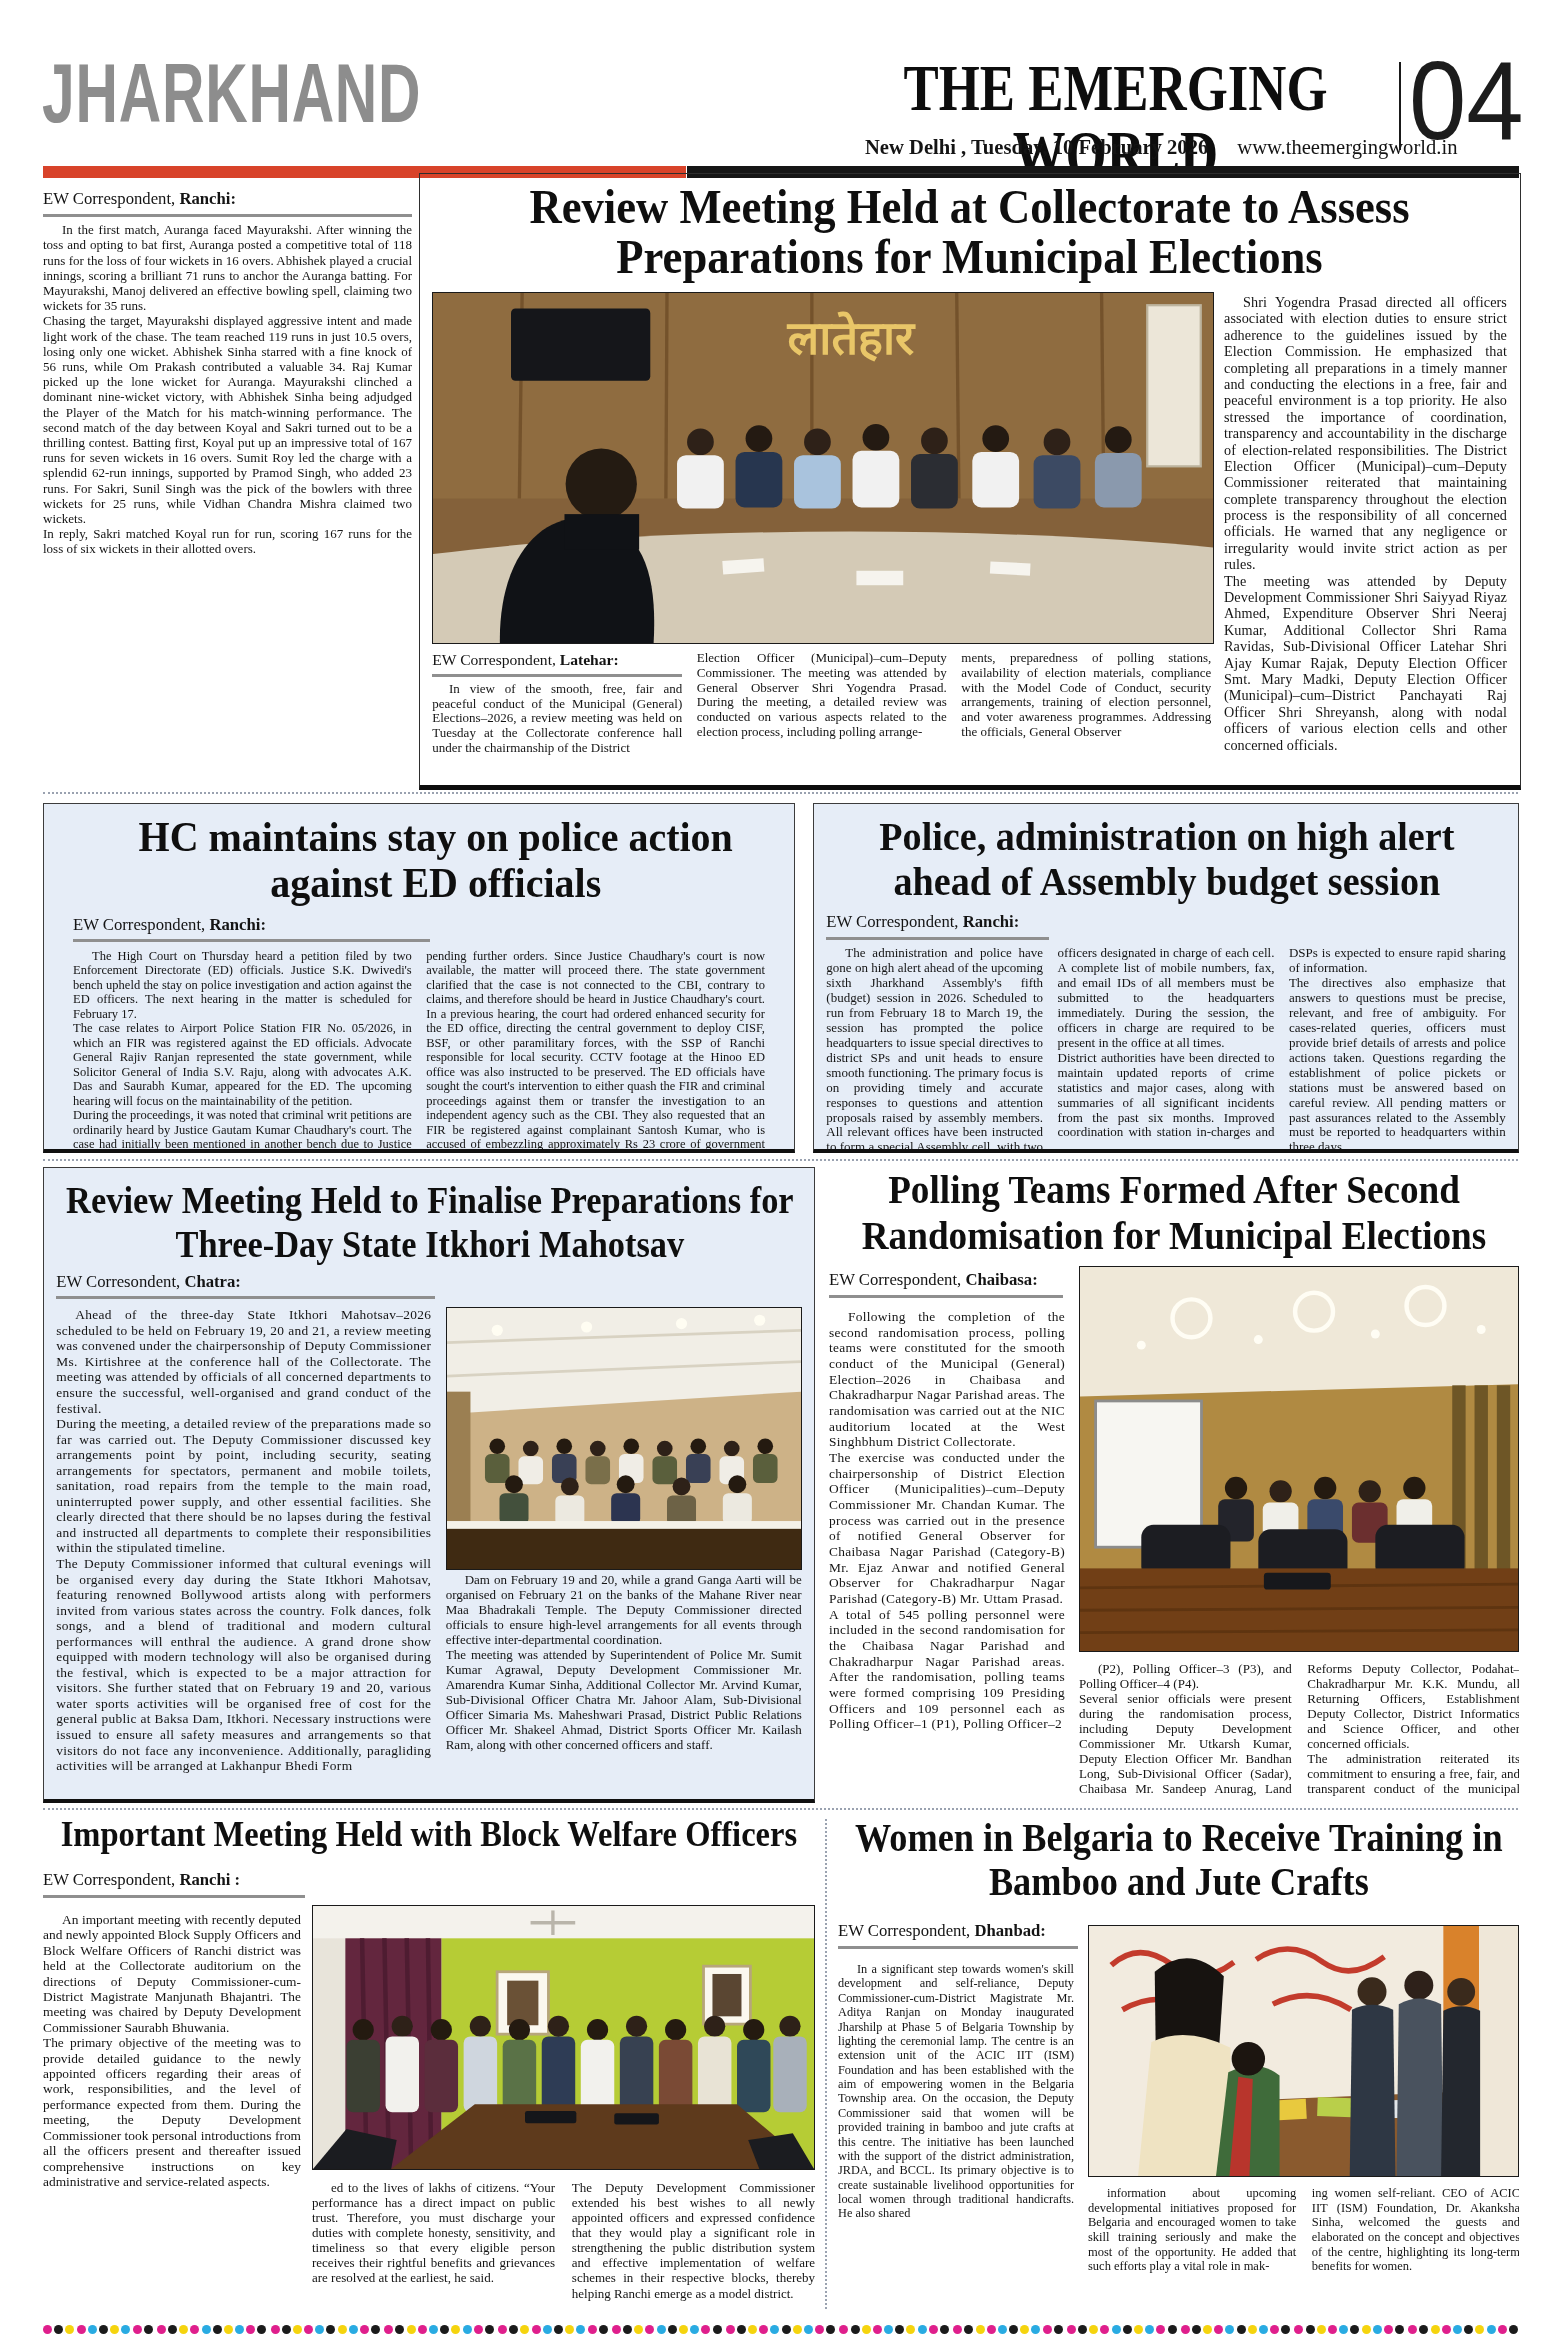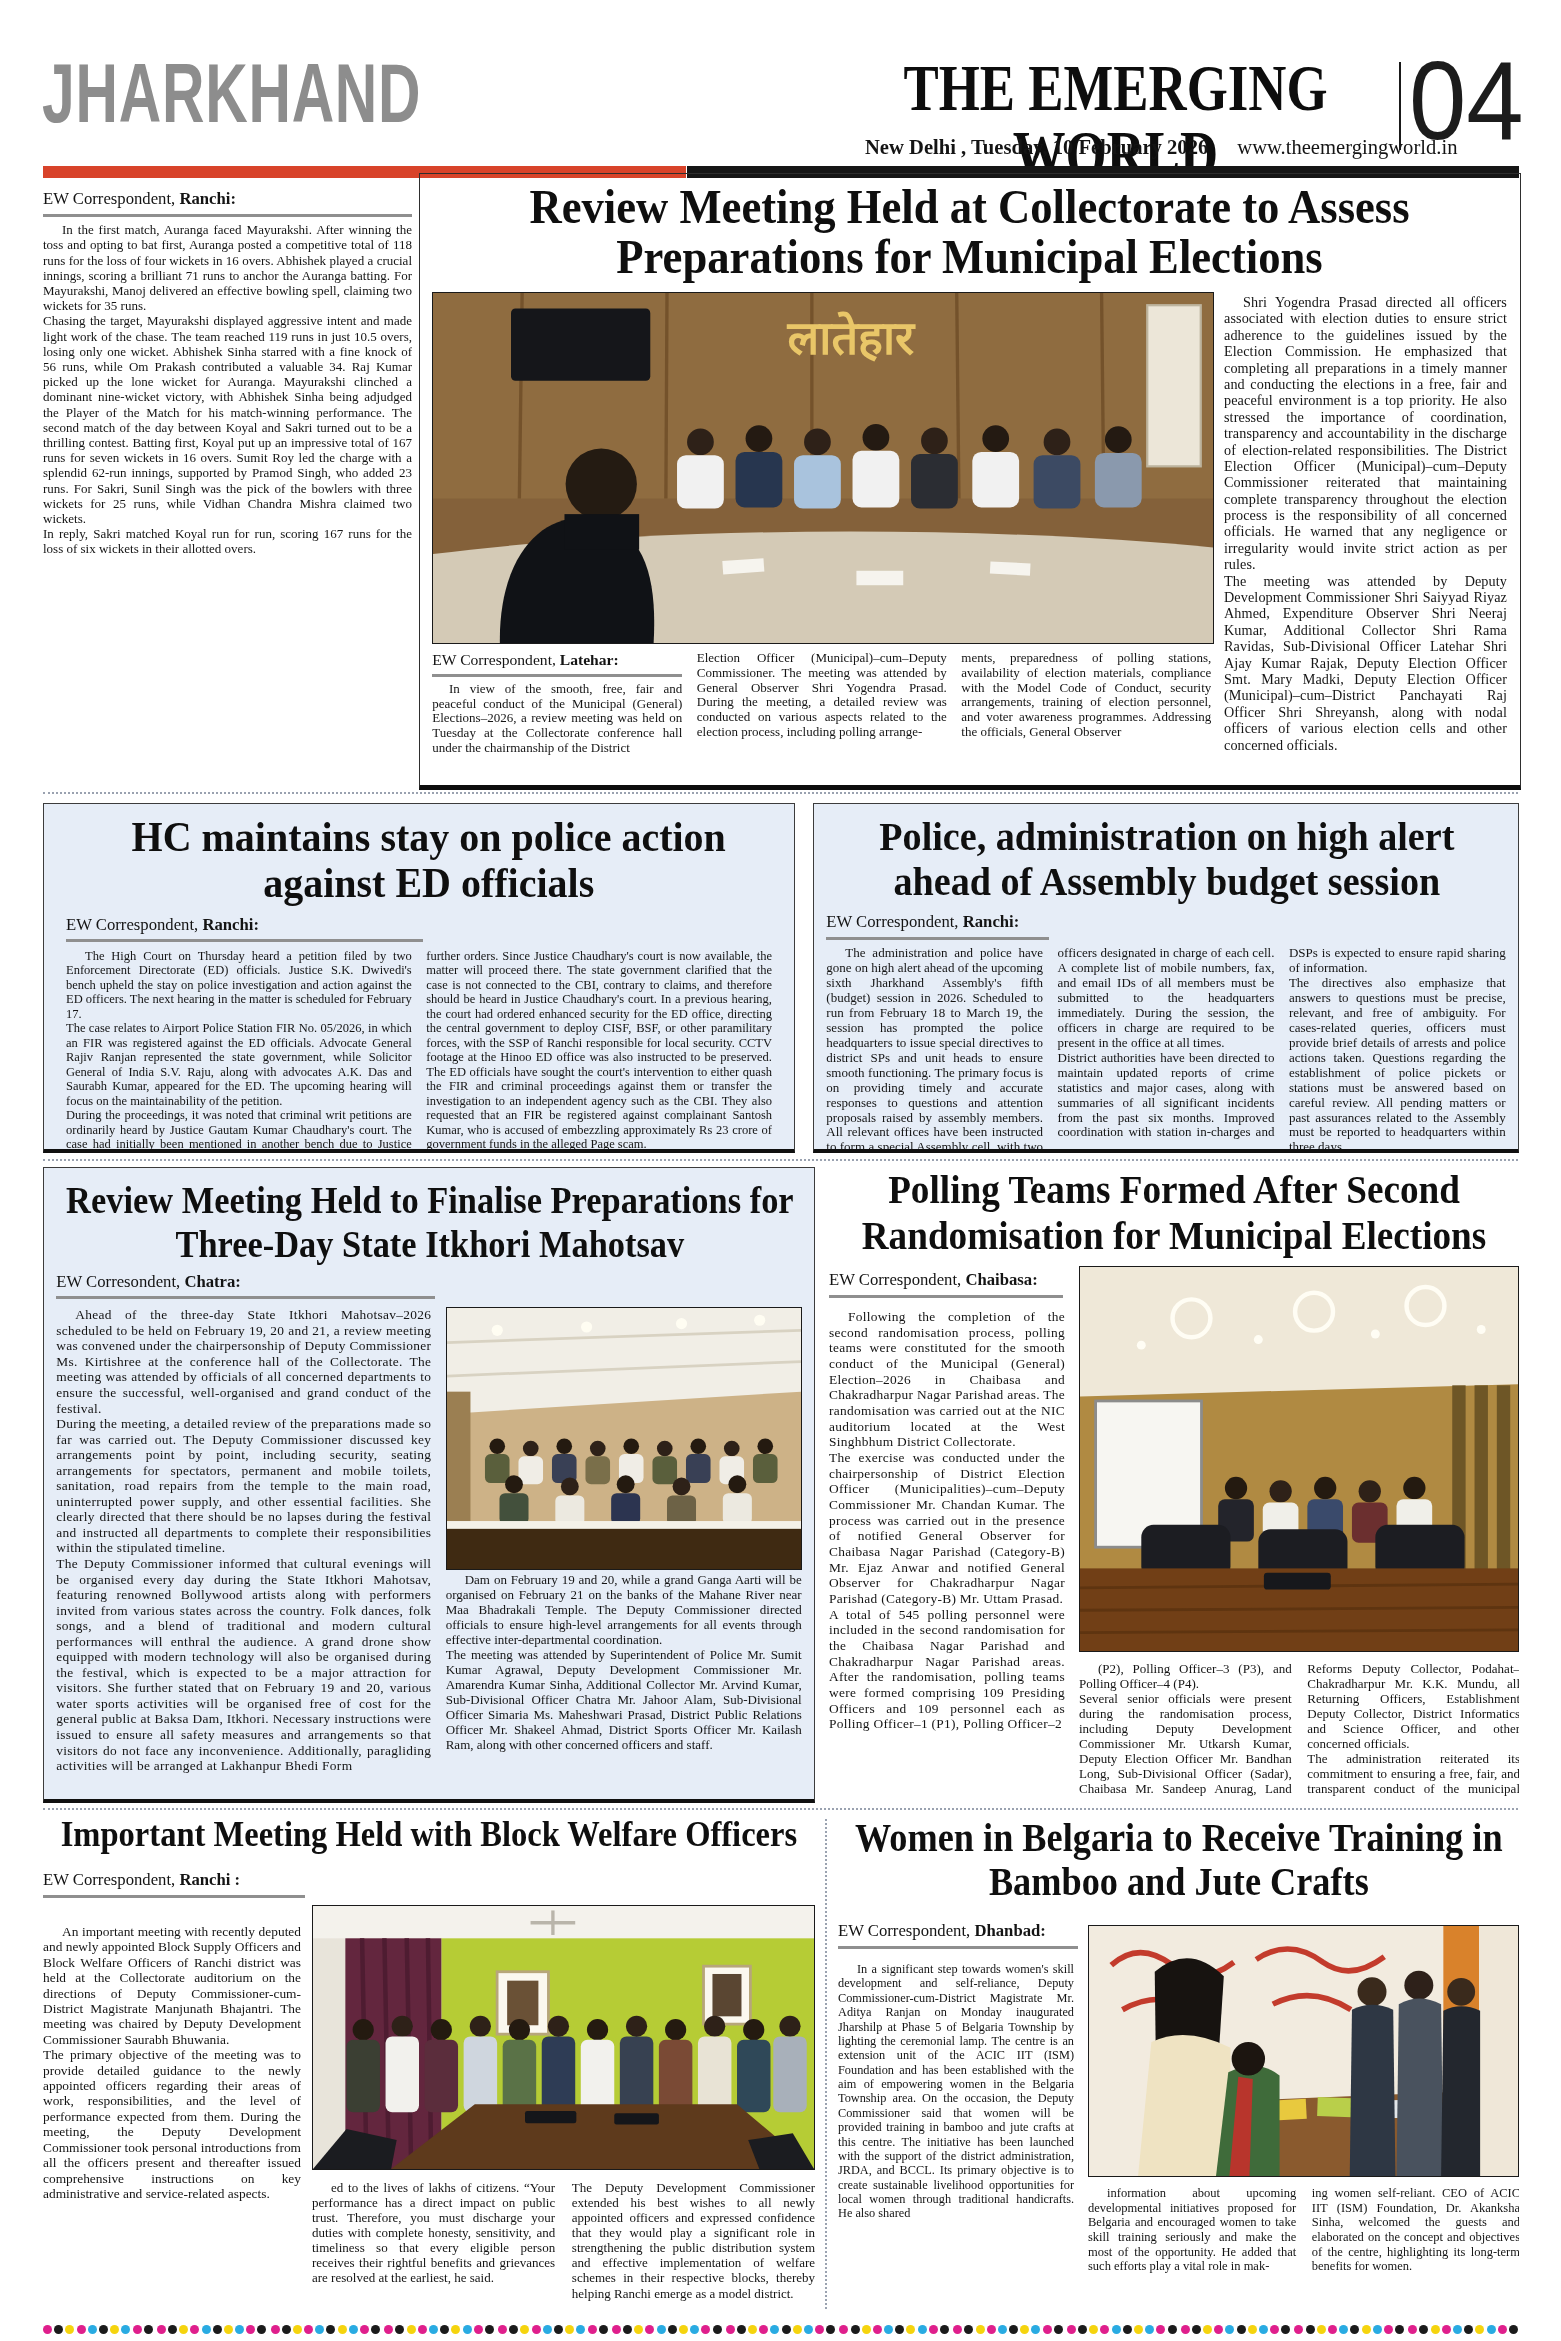--- a/index.html
+++ b/index.html
@@ -43,21 +43,21 @@
       border:1.7px solid #2e2e2e;border-bottom:5px solid #0d0d0d;overflow:hidden;}
   .mainbox .headline{position:absolute;left:12.3px;top:7.8px;font-size:48px;line-height:1.05;}
   .photoA{position:absolute;left:12.3px;top:118px;width:780px;height:350px;}
   .m-right{position:absolute;left:804px;top:120px;width:283px;height:475px;
       font-size:14.2px;line-height:1.155;letter-spacing:0.1px;overflow:hidden;}
   .m-under{position:absolute;left:12.3px;top:477px;width:780px;height:120px;display:flex;gap:14.5px;}
   .ucol{width:250px;font-size:13px;line-height:1.14;overflow:hidden;}
   .ucol .byline{font-size:15.6px;margin-bottom:4.5px;}
   .ucol p{margin:0;text-align:justify;}
   
-  .hcbox{position:absolute;left:43px;top:803px;width:752px;height:350px;padding:10px 22px;box-sizing:border-box;overflow:hidden;}
+  .hcbox{position:absolute;left:43px;top:803px;width:752px;height:350px;padding:10px 29px;box-sizing:border-box;overflow:hidden;}
   .hcbox .headline{font-size:43px;line-height:1.08;}
   .hcbox .byline{width:357px;margin-top:7.8px;}
   .hcbox .body{margin-top:6.7px;column-count:2;column-gap:14.5px;font-size:12.5px;line-height:1.16;}
   .policebox{position:absolute;left:813px;top:803px;width:706px;height:350px;padding:10px 12.3px;box-sizing:border-box;overflow:hidden;}
   .policebox .headline{font-size:41px;line-height:1.1;}
   .policebox .byline{width:223px;margin-top:7.8px;}
   .policebox .body{margin-top:6.7px;column-count:3;column-gap:14.5px;font-size:13px;line-height:1.15;}
   
   .itkhori{position:absolute;left:43px;top:1167px;width:772px;height:636px;padding:11px 12.3px;box-sizing:border-box;overflow:hidden;}
   .itkhori .headline{font-size:37px;line-height:1.18;}
@@ -73,21 +73,21 @@
   .polling .byline{position:absolute;left:0px;top:103px;width:234px;}
   .pol-c1{position:absolute;left:0px;top:142px;width:236px;height:491px;font-size:13.4px;line-height:1.17;letter-spacing:0.3px;overflow:hidden;}
   .photoC{position:absolute;left:250px;top:99px;width:438px;height:384px;}
   .pol-under{position:absolute;left:250px;top:495px;width:441px;height:139px;column-count:2;column-gap:15.6px;
       font-size:13px;line-height:1.15;overflow:hidden;}
   
   .vdotsep{position:absolute;left:825px;top:1819px;height:490px;border-left:2.2px dotted #9aa2b0;}
   .blockw{position:absolute;left:43px;top:1816px;width:772px;height:502px;overflow:hidden;}
   .blockw .headline{font-size:35px;line-height:1.1;}
   .blockw .byline{position:absolute;left:0;top:54px;width:262px;}
-  .bw-c1{position:absolute;left:0;top:96px;width:258px;height:403px;font-size:13.4px;line-height:1.15;overflow:hidden;margin-top:12px;}
+  .bw-c1{position:absolute;left:0;top:96px;width:258px;height:403px;font-size:13.4px;line-height:1.15;overflow:hidden;}
   .photoD{position:absolute;left:269px;top:89px;width:501px;height:263px;}
   .bw-under{position:absolute;left:269px;top:364px;width:503px;height:136px;column-count:2;column-gap:16.7px;
       font-size:13px;line-height:1.16;overflow:hidden;}
   .belgaria{position:absolute;left:838px;top:1816px;width:681px;height:502px;overflow:hidden;}
   .belgaria .headline{font-size:39px;line-height:1.14;}
   .belgaria .byline{position:absolute;left:0;top:105px;width:240px;}
   .bg-c1{position:absolute;left:0;top:146px;width:236px;height:357px;font-size:12.3px;line-height:1.17;overflow:hidden;}
   .photoE{position:absolute;left:250px;top:109px;width:429px;height:250px;}
   .bg-under{position:absolute;left:250px;top:370px;width:432px;height:133px;column-count:2;column-gap:15.6px;
       font-size:12.5px;line-height:1.17;overflow:hidden;}

